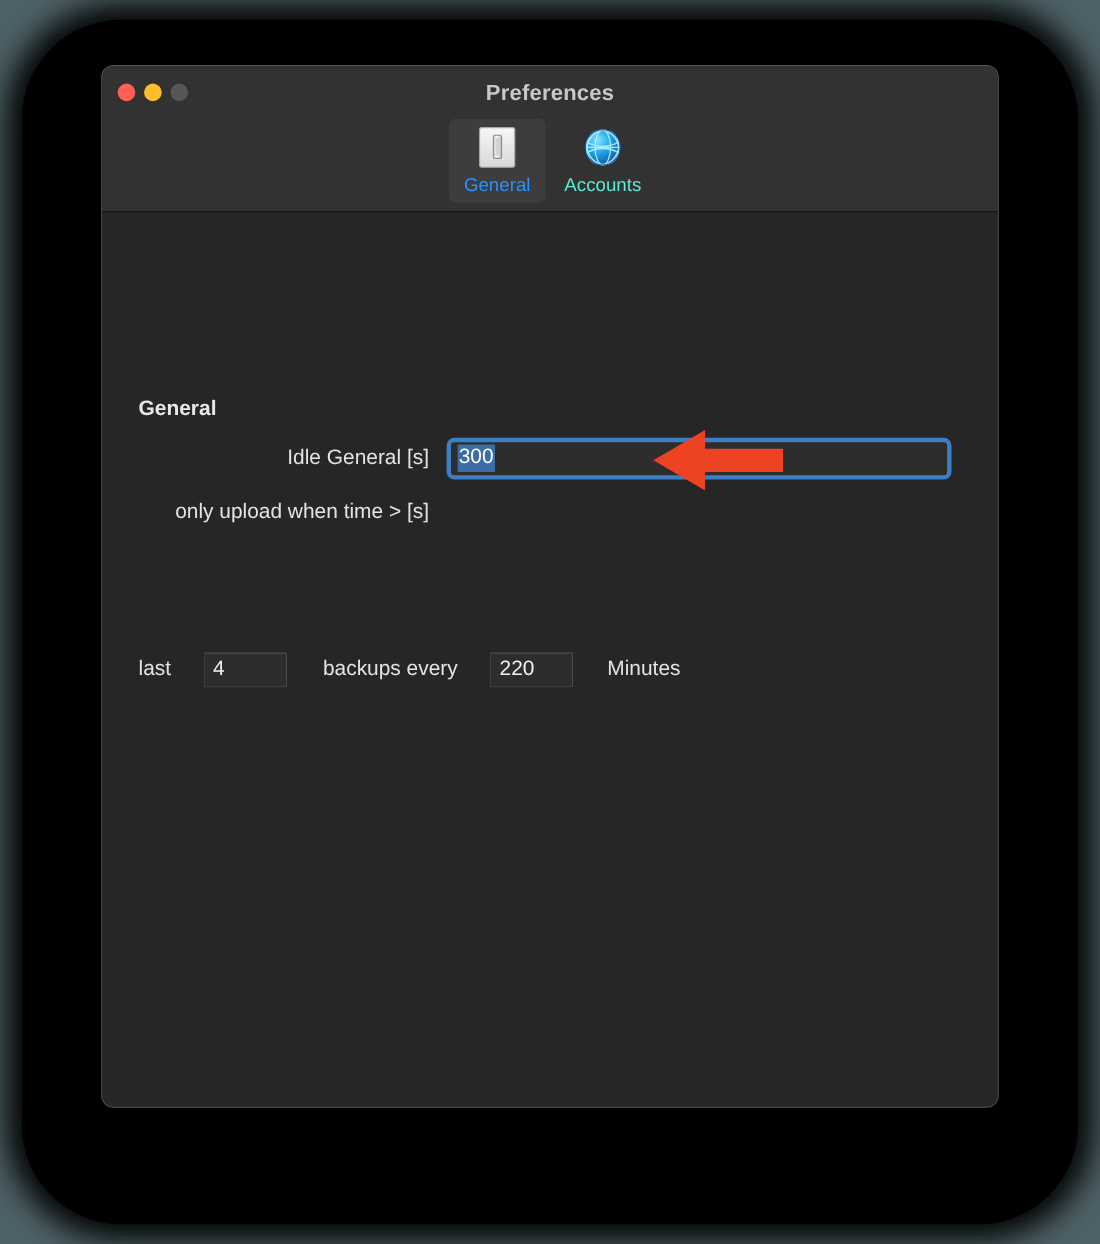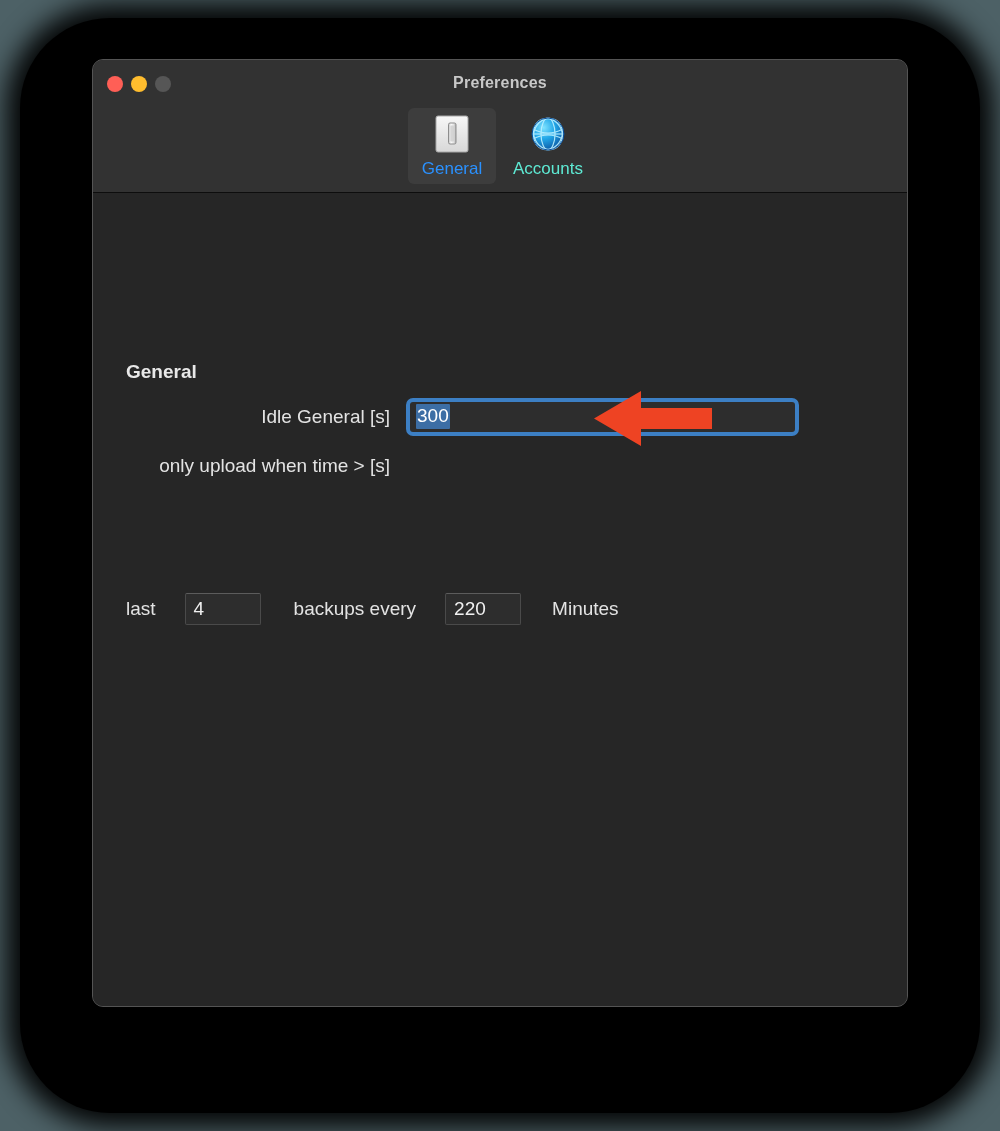--- a/index.html
+++ b/index.html
@@ -65,21 +65,21 @@
   .light.close   { background: #ff5f56; }
   .light.min     { background: #ffbd2e; }
   .light.zoom    { background: #565656; }
 
   .win-title {
     position: absolute;
     top: 14px;
     left: 0;
     right: 0;
     text-align: center;
-    font-size: 16px;
+    font-size: 20px;
     font-weight: bold;
     color: #c8c8c8;
     letter-spacing: .2px;
   }
 
   .toolbar {
     position: absolute;
     top: 48px;
     left: 0;
     right: 0;
@@ -137,21 +137,21 @@
   .row-label {
     width: 313px;
     padding-right: 16px;
     text-align: right;
     box-sizing: border-box;
     font-size: 19px;
     color: #e3e3e3;
     white-space: nowrap;
   }
   .field {
-    width: 393px;
+    width: 459px;
     height: 32px;
     box-sizing: border-box;
     background: #2d2d2d;
     border: 1px solid #4a4a4a;
     border-top-color: #595959;
     border-radius: 2px;
     display: flex;
     align-items: center;
     padding: 0 8px;
     font-size: 19px;

